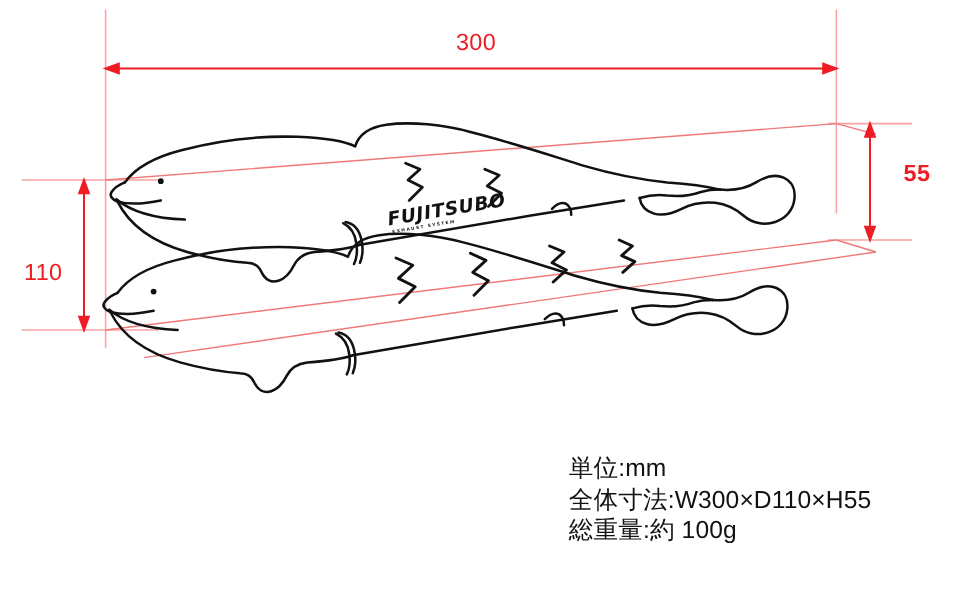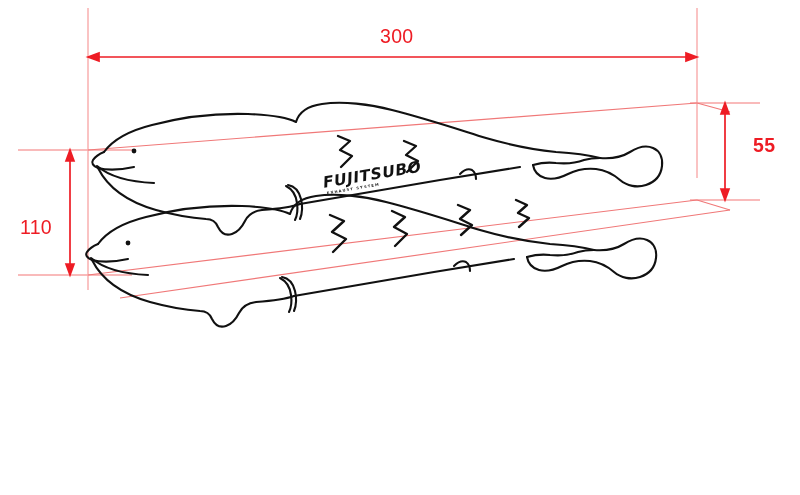--- a/index.html
+++ b/index.html
@@ -240,14 +240,19 @@
 
   <div class="logo-wrap">
     <span class="logo-main">FUJITSUBO</span>
     <span class="logo-sub">EXHAUST SYSTEM</span>
   </div>
 
   <div class="dim-label" id="dim-label-300">300</div>
   <div class="dim-label" id="dim-label-110">110</div>
   <div class="dim-label" id="dim-label-55">55</div>
 
+  <div class="spec-block">
+    <span class="spec-line">単位:mm</span>
+    <span class="spec-line">全体寸法:W300×D110×H55</span>
+    <span class="spec-line">総重量:約 100g</span>
+  </div>
 
 </div>
 
 </body></html>

